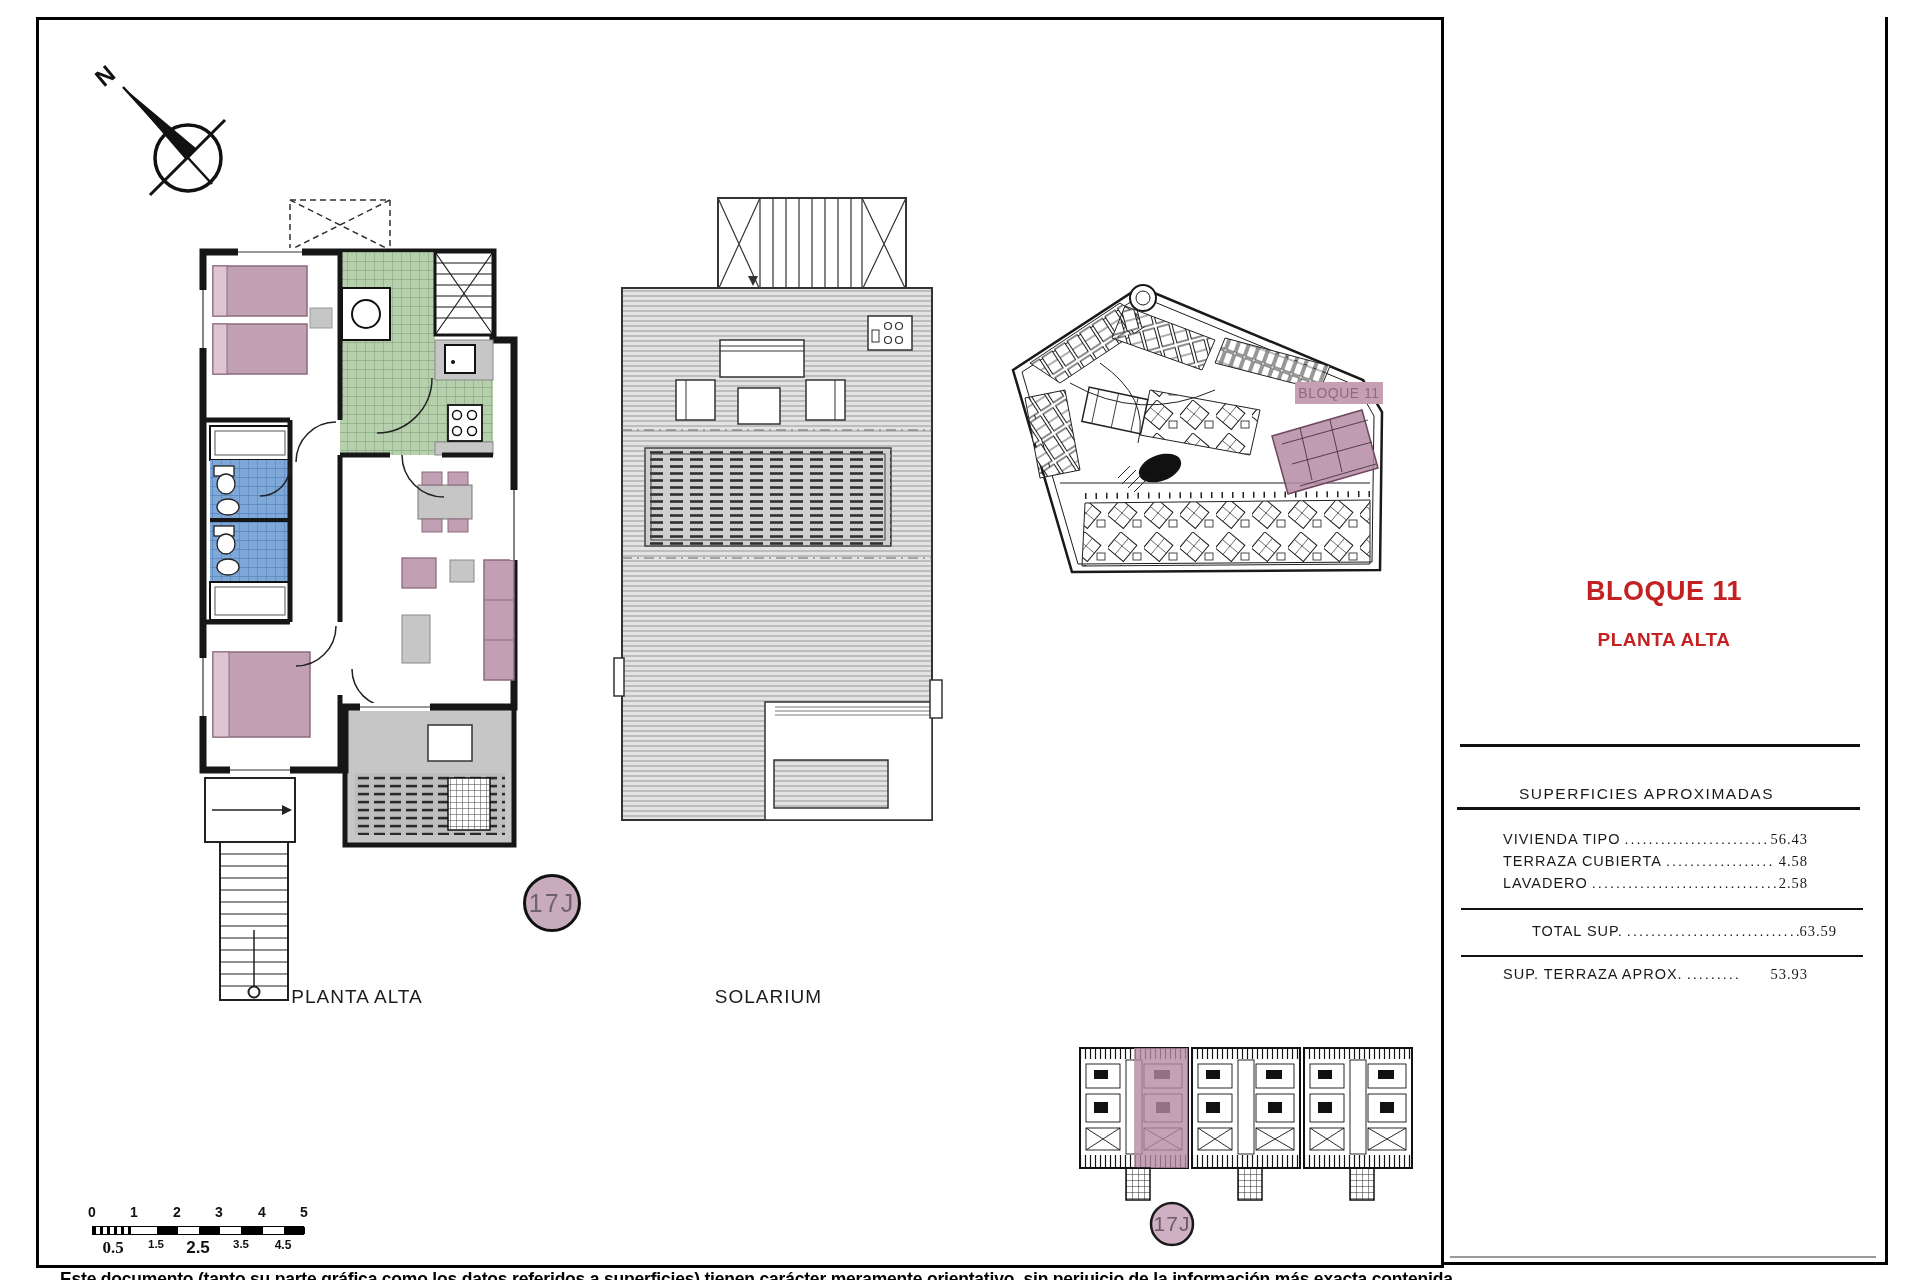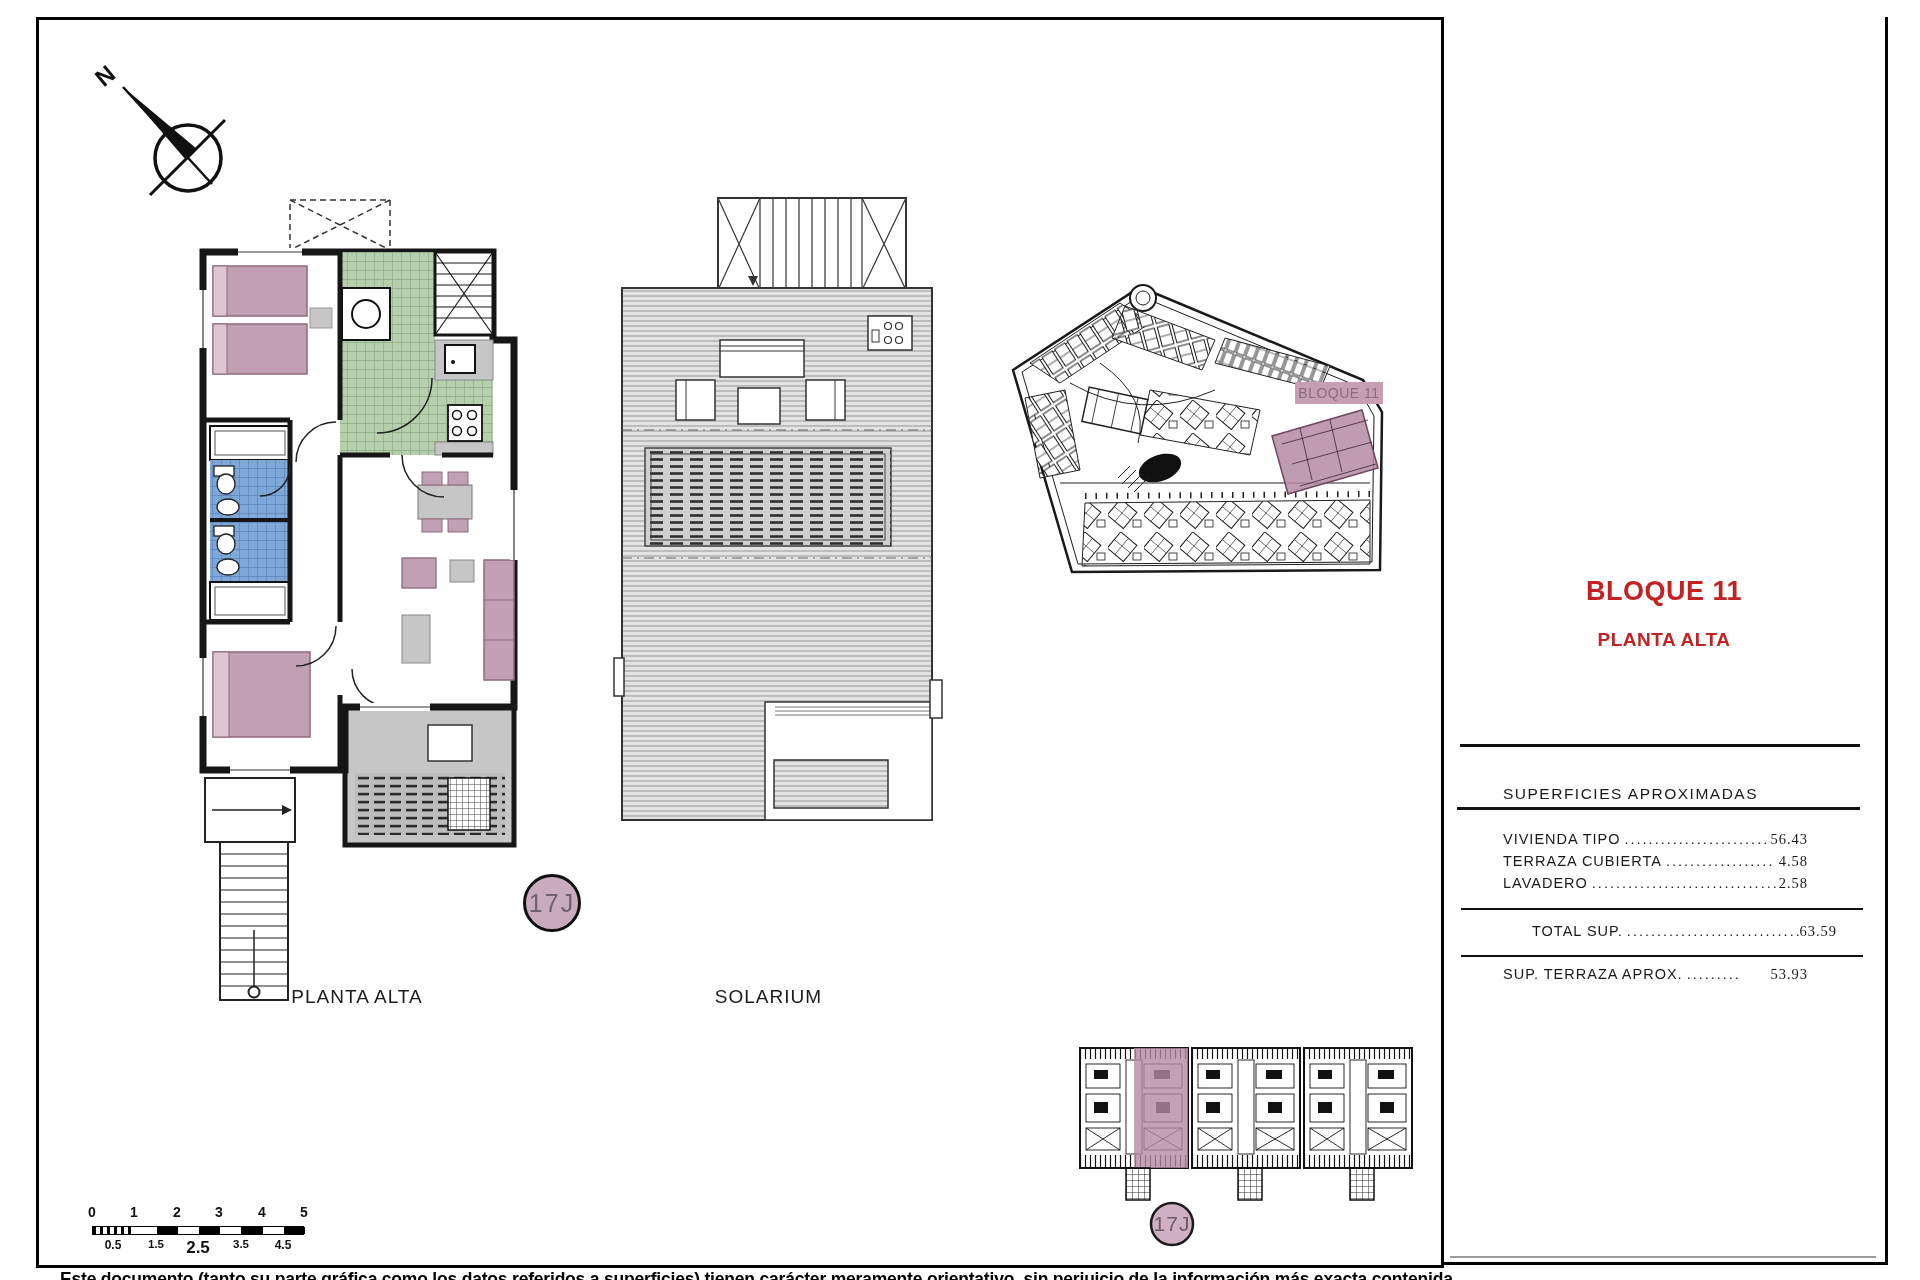--- a/index.html
+++ b/index.html
@@ -5,21 +5,21 @@
   html,body{margin:0;padding:0;background:#fff;}
   #page{position:relative;width:1920px;height:1280px;background:#fff;overflow:hidden;
         font-family:"Liberation Sans", sans-serif;color:#111;}
   .abs{position:absolute;}
   .frame{border:3px solid #000;}
   .hline{background:#111;height:2px;}
   .red{color:#c42222;}
   .ctr{text-align:center;}
   .title-main{font-size:27px;font-weight:bold;letter-spacing:.5px;}
   .title-sub{font-size:19px;font-weight:bold;letter-spacing:.5px;line-height:24px;}
-  .tbl-header{font-size:15.5px;letter-spacing:1.5px;color:#1a1a1a;}
+  .tbl-header{font-size:15.5px;letter-spacing:1.5px;color:#1a1a1a;margin-left:16px;}
   .trow{display:flex;align-items:baseline;height:22px;font-size:14.5px;letter-spacing:1px;color:#1a1a1a;}
   .trow .dots{flex:1;overflow:hidden;white-space:nowrap;padding:0 4px;letter-spacing:2px;}
   .trow .val{white-space:nowrap;font-family:Liberation Serif, serif;}
   .plan-label{font-size:19px;letter-spacing:1px;color:#1c1c1c;}
   .badge{border:3px solid #111;border-radius:50%;background:#c9abbe;display:flex;
          align-items:center;justify-content:center;color:#6e6270;font-size:25px;letter-spacing:2px;}
   .footer-txt{font-size:17.5px;font-weight:bold;letter-spacing:-.2px;white-space:nowrap;color:#000;}
   .sb-num{position:absolute;transform:translateX(-50%);font-weight:bold;}
   .seg{position:absolute;top:0;height:100%;}
 </style>
@@ -426,21 +426,21 @@
       <div class="seg" style="left:0;width:42.4px;background:repeating-linear-gradient(90deg,#000 0 3px,#fff 3px 7px);"></div>
       <div class="seg" style="left:42.4px;width:21.2px;background:#fff;"></div>
       <div class="seg" style="left:63.6px;width:21.2px;background:#000;"></div>
       <div class="seg" style="left:84.8px;width:21.2px;background:#fff;"></div>
       <div class="seg" style="left:106px;width:21.2px;background:#000;"></div>
       <div class="seg" style="left:127.2px;width:21.2px;background:#fff;"></div>
       <div class="seg" style="left:148.4px;width:21.2px;background:#000;"></div>
       <div class="seg" style="left:169.6px;width:21.2px;background:#fff;"></div>
       <div class="seg" style="left:190.8px;width:21.2px;background:#000;"></div>
     </div>
-    <span class="sb-num" style="left:28px;top:42px;font-size:12px;">0.5</span>
+    <span class="sb-num" style="left:28px;top:42px;font-size:17px;font-family:Liberation Serif, serif;">0.5</span>
     <span class="sb-num" style="left:71px;top:42px;font-size:11.5px;text-align:right;">1.5</span>
     <span class="sb-num" style="left:113px;top:42px;font-size:17px;">2.5</span>
     <span class="sb-num" style="left:156px;top:42px;font-size:11.5px;">3.5</span>
     <span class="sb-num" style="left:198px;top:42px;font-size:12px;">4.5</span>
   </div>
 
   <div class="abs footer-txt" style="left:60px;top:1269px;">Este documento (tanto su parte gráfica como los datos referidos a superficies) tienen carácter meramente orientativo, sin perjuicio de la información más exacta contenida</div>
 
 </div>
 

